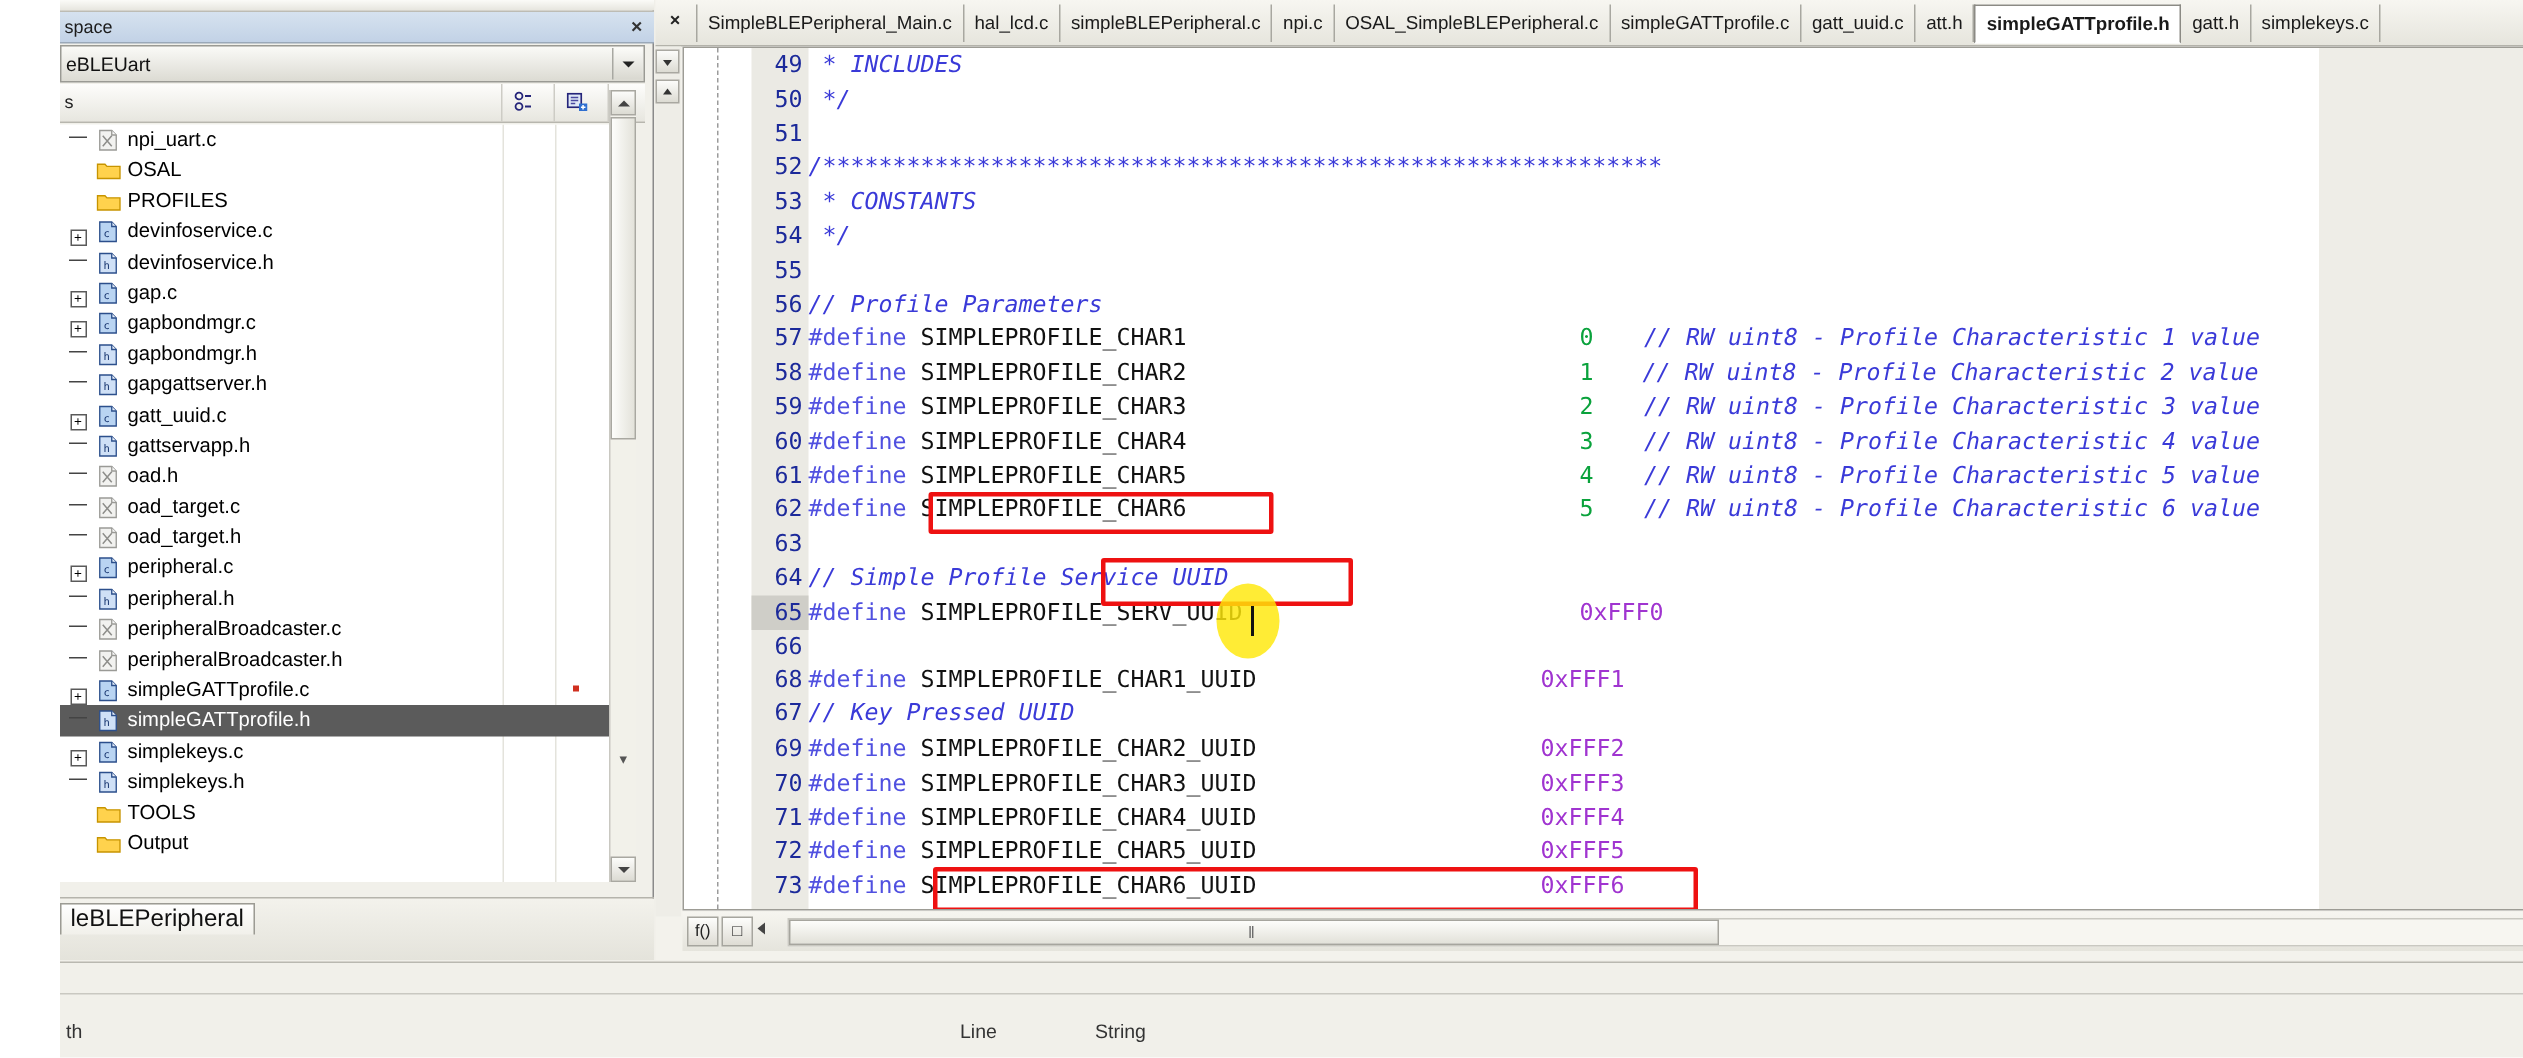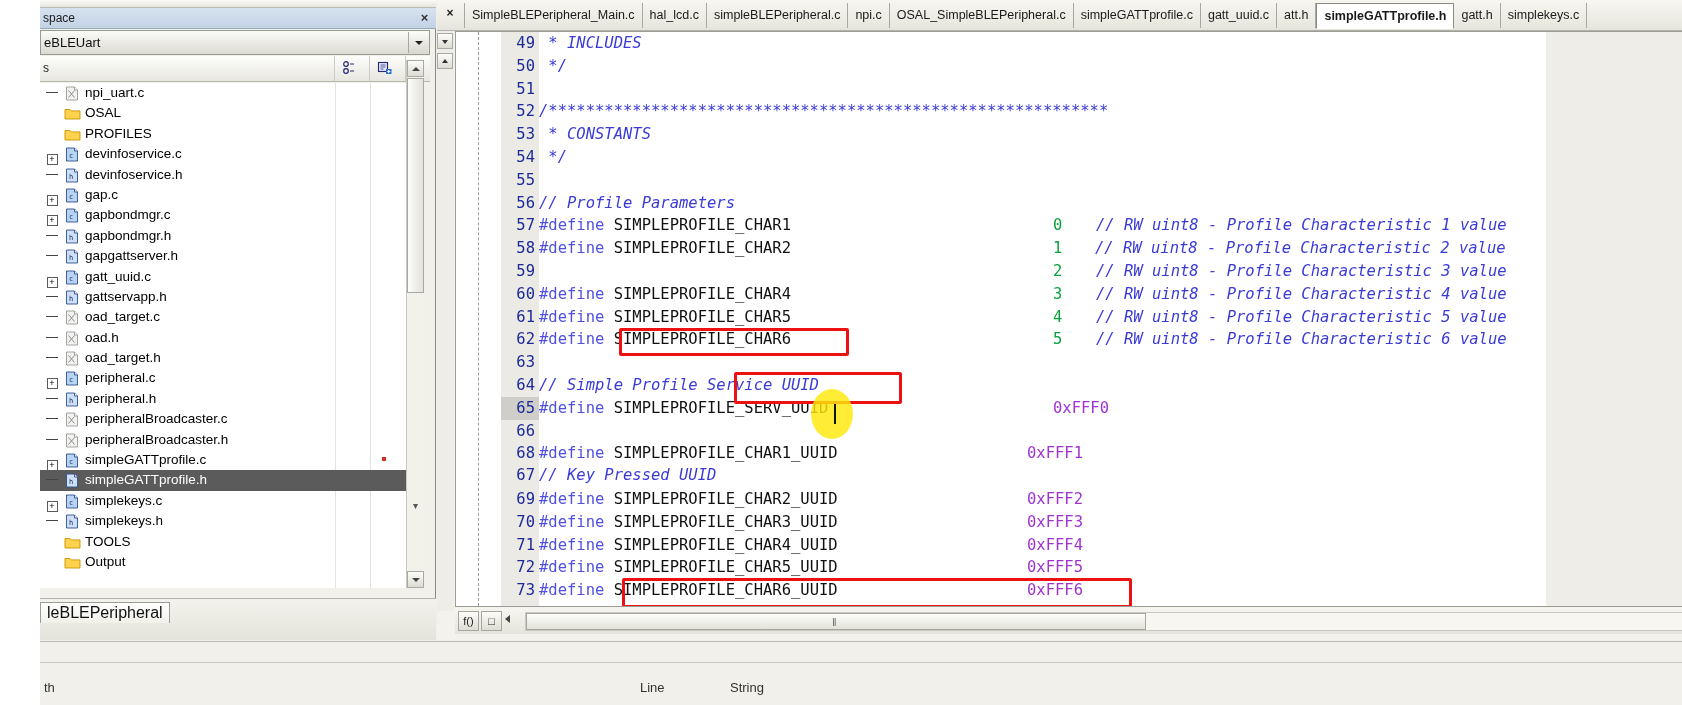--- a/index.html
+++ b/index.html
@@ -454,26 +454,26 @@
               </svg></span><span class="t-label">gatt_uuid.c</span></div>
           <div class="tnode"><span class="t-expander"><span class="t-dash"></span></span><span class="t-icon"><svg viewBox="0 0 17 15" width="17" height="15">
                 <path d="M2.5 1 h8 l3 3 v10 h-11 Z" fill="#cfe0f6" stroke="#2c4f8c" stroke-width="0.9"></path>
                 <path d="M10.5 1 v3 h3" fill="#eef4fc" stroke="#2c4f8c" stroke-width="0.9"></path>
                 <text x="5" y="11" font-size="7" font-family="monospace" fill="#12306b">h</text>
               </svg></span><span class="t-label">gattservapp.h</span></div>
           <div class="tnode"><span class="t-expander"><span class="t-dash"></span></span><span class="t-icon"><svg viewBox="0 0 17 15" width="17" height="15">
                 <path d="M2.5 1 h8 l3 3 v10 h-11 Z" fill="#f2f2f0" stroke="#9a9a96" stroke-width="0.9"></path>
                 <path d="M10.5 1 v3 h3" fill="#fafafa" stroke="#9a9a96" stroke-width="0.9"></path>
                 <path d="M4.5 4.5 l6 7 M10.5 4.5 l-6 7" stroke="#8d8d8a" stroke-width="1"></path>
-              </svg></span><span class="t-label">oad_target.c</span></div>
+              </svg></span><span class="t-label">oad.h</span></div>
           <div class="tnode"><span class="t-expander"><span class="t-dash"></span></span><span class="t-icon"><svg viewBox="0 0 17 15" width="17" height="15">
                 <path d="M2.5 1 h8 l3 3 v10 h-11 Z" fill="#f2f2f0" stroke="#9a9a96" stroke-width="0.9"></path>
                 <path d="M10.5 1 v3 h3" fill="#fafafa" stroke="#9a9a96" stroke-width="0.9"></path>
                 <path d="M4.5 4.5 l6 7 M10.5 4.5 l-6 7" stroke="#8d8d8a" stroke-width="1"></path>
-              </svg></span><span class="t-label">oad.h</span></div>
+              </svg></span><span class="t-label">oad_target.c</span></div>
           <div class="tnode"><span class="t-expander"><span class="t-dash"></span></span><span class="t-icon"><svg viewBox="0 0 17 15" width="17" height="15">
                 <path d="M2.5 1 h8 l3 3 v10 h-11 Z" fill="#f2f2f0" stroke="#9a9a96" stroke-width="0.9"></path>
                 <path d="M10.5 1 v3 h3" fill="#fafafa" stroke="#9a9a96" stroke-width="0.9"></path>
                 <path d="M4.5 4.5 l6 7 M10.5 4.5 l-6 7" stroke="#8d8d8a" stroke-width="1"></path>
               </svg></span><span class="t-label">oad_target.h</span></div>
           <div class="tnode"><span class="t-expander"><span class="t-box">+</span></span><span class="t-icon"><svg viewBox="0 0 17 15" width="17" height="15">
                 <path d="M2.5 1 h8 l3 3 v10 h-11 Z" fill="#b9d4f2" stroke="#2c4f8c" stroke-width="0.9"></path>
                 <path d="M10.5 1 v3 h3" fill="#e6f0fb" stroke="#2c4f8c" stroke-width="0.9"></path>
                 <text x="5" y="11" font-size="7" font-family="monospace" fill="#12306b">c</text>
               </svg></span><span class="t-label">peripheral.c</span></div>
@@ -556,21 +556,21 @@
           <div class="cl" style="top: 0px;"><div class="cl-num-bg"></div><div class="cl-num">49</div><div class="cl-txt" style="color: rgb(58, 58, 216); font-style: italic;"> * INCLUDES</div></div>
           <div class="cl" style="top: 22.8px;"><div class="cl-num-bg"></div><div class="cl-num">50</div><div class="cl-txt" style="color: rgb(58, 58, 216); font-style: italic;"> */</div></div>
           <div class="cl" style="top: 45.6px;"><div class="cl-num-bg"></div><div class="cl-num">51</div><div class="cl-txt"></div></div>
           <div class="cl" style="top: 68.4px;"><div class="cl-num-bg"></div><div class="cl-num">52</div><div class="cl-txt" style="color: rgb(58, 58, 216); font-style: italic;">/************************************************************</div></div>
           <div class="cl" style="top: 91.2px;"><div class="cl-num-bg"></div><div class="cl-num">53</div><div class="cl-txt" style="color: rgb(58, 58, 216); font-style: italic;"> * CONSTANTS</div></div>
           <div class="cl" style="top: 114px;"><div class="cl-num-bg"></div><div class="cl-num">54</div><div class="cl-txt" style="color: rgb(58, 58, 216); font-style: italic;"> */</div></div>
           <div class="cl" style="top: 136.8px;"><div class="cl-num-bg"></div><div class="cl-num">55</div><div class="cl-txt"></div></div>
           <div class="cl" style="top: 159.6px;"><div class="cl-num-bg"></div><div class="cl-num">56</div><div class="cl-txt" style="color: rgb(58, 58, 216); font-style: italic;">// Profile Parameters</div></div>
           <div class="cl" style="top: 182.4px;"><div class="cl-num-bg"></div><div class="cl-num">57</div><div class="cl-txt"><span class="kw">#define</span> <span class="id">SIMPLEPROFILE_CHAR1</span></div><div class="cl-val" style="left: 597px;">0</div><div class="cl-cmt" style="left: 640px;">// RW uint8 - Profile Characteristic 1 value</div></div>
           <div class="cl" style="top: 205.2px;"><div class="cl-num-bg"></div><div class="cl-num">58</div><div class="cl-txt"><span class="kw">#define</span> <span class="id">SIMPLEPROFILE_CHAR2</span></div><div class="cl-val" style="left: 597px;">1</div><div class="cl-cmt" style="left: 639px;">// RW uint8 - Profile Characteristic 2 value</div></div>
-          <div class="cl" style="top: 228px;"><div class="cl-num-bg"></div><div class="cl-num">59</div><div class="cl-val" style="left: 597px;">2</div><div class="cl-cmt" style="left: 640px;">// RW uint8 - Profile Characteristic 3 value</div></div>
+          <div class="cl" style="top: 228px;"><div class="cl-num-bg"></div><div class="cl-num">59</div><div class="cl-txt"><span class="kw">#define</span> <span class="id">SIMPLEPROFILE_CHAR3</span></div><div class="cl-val" style="left: 597px;">2</div><div class="cl-cmt" style="left: 640px;">// RW uint8 - Profile Characteristic 3 value</div></div>
           <div class="cl" style="top: 250.8px;"><div class="cl-num-bg"></div><div class="cl-num">60</div><div class="cl-txt"><span class="kw">#define</span> <span class="id">SIMPLEPROFILE_CHAR4</span></div><div class="cl-val" style="left: 597px;">3</div><div class="cl-cmt" style="left: 640px;">// RW uint8 - Profile Characteristic 4 value</div></div>
           <div class="cl" style="top: 273.6px;"><div class="cl-num-bg"></div><div class="cl-num">61</div><div class="cl-txt"><span class="kw">#define</span> <span class="id">SIMPLEPROFILE_CHAR5</span></div><div class="cl-val" style="left: 597px;">4</div><div class="cl-cmt" style="left: 640px;">// RW uint8 - Profile Characteristic 5 value</div></div>
           <div class="cl" style="top: 296.4px;"><div class="cl-num-bg"></div><div class="cl-num">62</div><div class="cl-txt"><span class="kw">#define</span> <span class="id">SIMPLEPROFILE_CHAR6</span></div><div class="cl-val" style="left: 597px;">5</div><div class="cl-cmt" style="left: 640px;">// RW uint8 - Profile Characteristic 6 value</div></div>
           <div class="cl" style="top: 319.2px;"><div class="cl-num-bg"></div><div class="cl-num">63</div><div class="cl-txt"></div></div>
           <div class="cl" style="top: 342px;"><div class="cl-num-bg"></div><div class="cl-num">64</div><div class="cl-txt" style="color: rgb(58, 58, 216); font-style: italic;">// Simple Profile Service UUID</div></div>
           <div class="cl curline" style="top: 364.8px;"><div class="cl-num-bg"></div><div class="cl-num">65</div><div class="cl-txt"><span class="kw">#define</span> <span class="id">SIMPLEPROFILE_SERV_UUID</span></div><div class="cl-hex" style="left: 597px;">0xFFF0</div></div>
           <div class="cl" style="top: 387.6px;"><div class="cl-num-bg"></div><div class="cl-num">66</div><div class="cl-txt"></div></div>
           <div class="cl" style="top: 432px; text-decoration: underline;"><div class="cl-num-bg"></div><div class="cl-num">67</div><div class="cl-txt" style="color: rgb(58, 58, 216); font-style: italic;">// Key Pressed UUID</div></div>
           <div class="cl" style="top: 410px;"><div class="cl-num-bg"></div><div class="cl-num">68</div><div class="cl-txt"><span class="kw">#define</span> <span class="id">SIMPLEPROFILE_CHAR1_UUID</span></div><div class="cl-hex" style="left: 571px;">0xFFF1</div></div>
           <div class="cl" style="top: 456px;"><div class="cl-num-bg"></div><div class="cl-num">69</div><div class="cl-txt"><span class="kw">#define</span> <span class="id">SIMPLEPROFILE_CHAR2_UUID</span></div><div class="cl-hex" style="left: 571px;">0xFFF2</div></div>

